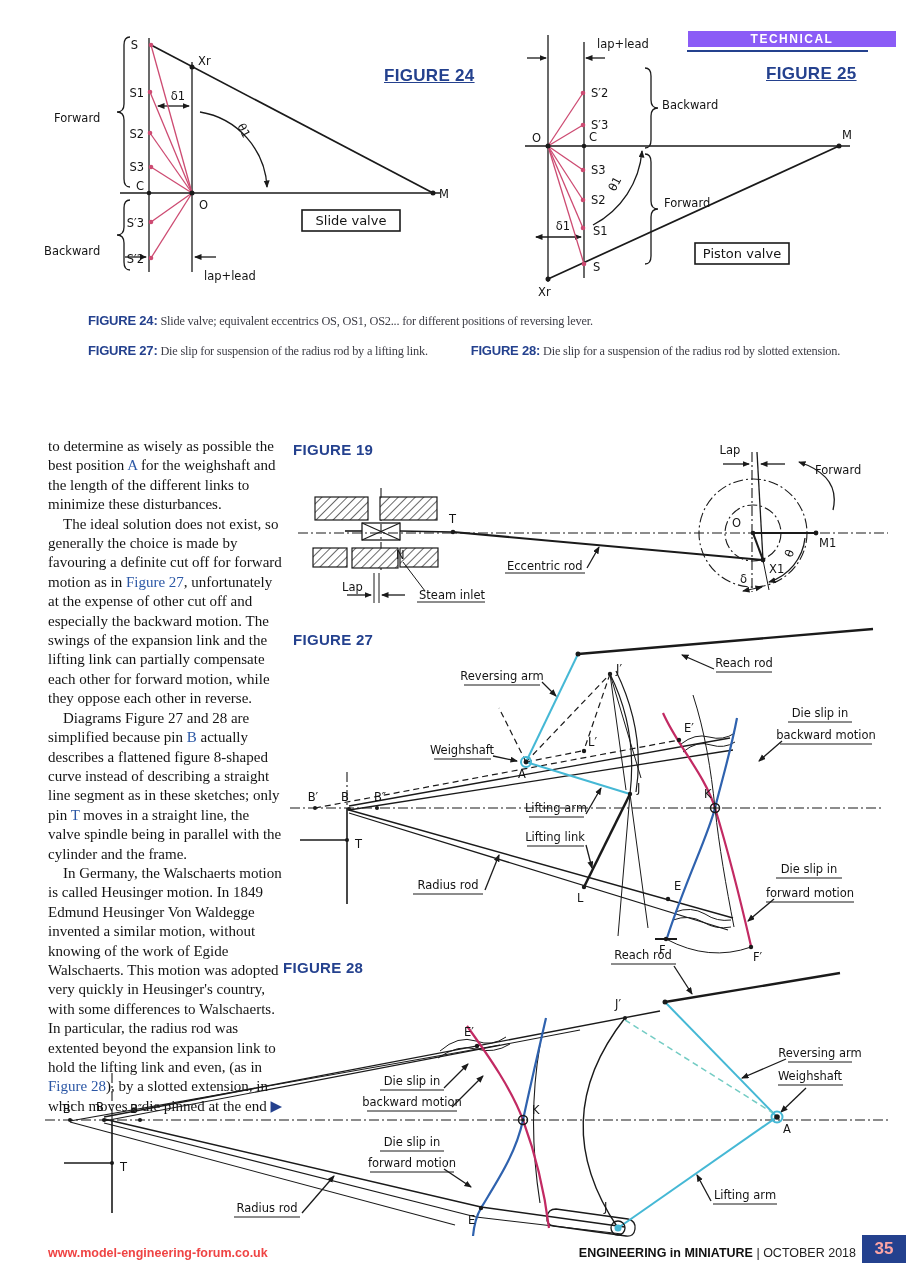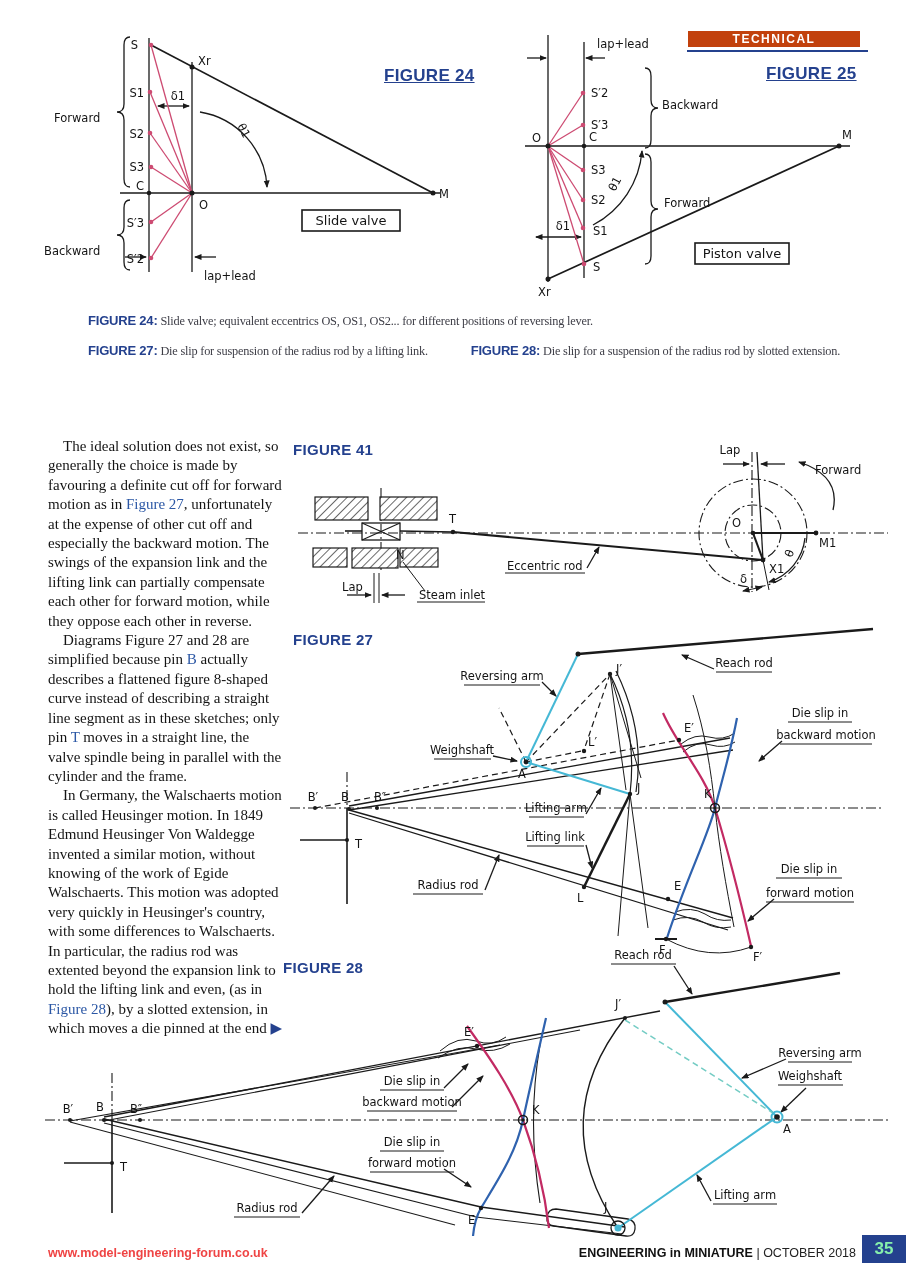--- a/index.html
+++ b/index.html
@@ -2,38 +2,38 @@
 <html><head>
 <meta charset="utf-8">
 <style>
   html,body{margin:0;padding:0;background:#e8e8e8;}
   .page{position:relative;width:906px;height:1280px;background:#ffffff;overflow:hidden;
         font-family:"Liberation Sans",sans-serif;}
   .fig{position:absolute;}
   
   .figh{position:absolute;font:bold 15px "Liberation Sans",sans-serif;color:#24418e;letter-spacing:.3px;}
   .figh.big{font-size:17px;text-decoration:underline;}
-  .banner{position:absolute;left:688px;top:31px;width:172px;height:16px;background:#c2410c;color:#fff;
+  .banner{position:absolute;left:688px;top:31px;width:208px;height:16px;background:#8b5cf6;color:#fff;
           font:bold 12px/16px "Liberation Sans",sans-serif;text-align:center;letter-spacing:1.5px;}
   .banner-line{position:absolute;left:687px;top:50px;width:181px;height:2px;background:#24418e;}
   
   #captions{position:absolute;left:48px;top:313px;width:830px;}
   .cap{margin:0 0 14px 0;font:12.3px "Liberation Serif",serif;letter-spacing:-0.2px;color:#3d3d46;white-space:nowrap;}
   .cap-label{font:bold 13px "Liberation Sans",sans-serif;color:#24418e;letter-spacing:-0.2px;padding-left:40px;}
   
   #article-col{position:absolute;left:48px;top:437px;width:237px;}
   .para{margin:0;font:15px/19.4px "Liberation Serif",serif;color:#141414;}
   .para.indent{text-indent:15px;}
   .link{color:#2b57a5;}
   .marker{color:#24418e;}
   
   .site{position:absolute;left:48px;top:1246px;font:bold 12.5px "Liberation Sans",sans-serif;color:#ef4444;}
   .credit{position:absolute;left:400px;top:1246px;width:456px;text-align:right;font:12.5px "Liberation Sans",sans-serif;color:#222;}
   .credit b{font-weight:bold;color:#111;}
-  .pagenum{position:absolute;left:862px;top:1235px;width:44px;height:28px;background:#24418e;color:#86efac;
+  .pagenum{position:absolute;left:862px;top:1235px;width:44px;height:28px;background:#24418e;color:#fca5a5;
            font:bold 17px/28px "Liberation Sans",sans-serif;text-align:center;}
   
   svg .k1{stroke:#1a1a1a;stroke-width:1.3;fill:none}
   svg .k2{stroke:#1a1a1a;stroke-width:2.1;fill:none}
   svg .kthin{stroke:#1a1a1a;stroke-width:1;fill:none}
   svg .dd{stroke:#1a1a1a;stroke-width:1.1;fill:none;stroke-dasharray:10 3 2 3}
   svg .dash{stroke:#1a1a1a;stroke-width:1.2;fill:none;stroke-dasharray:6 4}
   svg .ray{stroke:#cd4b72;stroke-width:1.3;fill:none}
   svg .cyan{stroke:#45b8d5;fill:none}
   svg .crimson{stroke:#c22a63;stroke-width:2.2;fill:none}
@@ -59,21 +59,21 @@
           <line x1="0" y1="0" x2="0" y2="6" stroke="#444" stroke-width="1.6"></line>
       </pattern>
     </defs>
   </svg>
 
   <div class="banner">TECHNICAL</div>
   <div class="banner-line"></div>
 
   <div class="figh big" style="left:384px;top:66px">FIGURE 24</div>
   <div class="figh big" style="left:766px;top:64px">FIGURE 25</div>
-  <div class="figh" style="left:293px;top:441px">FIGURE 41</div>
+  <div class="figh" style="left:293px;top:441px">FIGURE 19</div>
   <div class="figh" style="left:293px;top:631px">FIGURE 27</div>
   <div class="figh" style="left:283px;top:959px">FIGURE 28</div>
 
   <svg class="fig" style="left:40px;top:20px" width="465" height="285" viewBox="0 0 465 285">
     <g class="k1">
       <line x1="109" y1="18" x2="109" y2="252"></line>
       <line x1="152" y1="42" x2="152" y2="252"></line>
       <line x1="80" y1="173" x2="400" y2="173" stroke-width="1.7"></line>
       <line x1="111" y1="25" x2="393" y2="173" stroke-width="1.7"></line>
       <path d="M160,92 A80,80 0 0 1 227,167" marker-end="url(#ah)"></path>
@@ -181,20 +181,21 @@
       <text x="237" y="238" text-anchor="middle" style="font-size:13px">Piston valve</text>
     </g>
   </svg>
 
   <div id="captions">
       <p class="cap"><span class="cap-label">FIGURE 24:</span><span> Slide valve; equivalent eccentrics OS, OS1, OS2...  for different positions of reversing lever.</span></p>
       <p class="cap"><span class="cap-label">FIGURE 27:</span><span> Die slip for suspension of the radius rod by a lifting link.    </span><span class="cap-label">FIGURE 28:</span><span> Die slip for a suspension of the radius rod by slotted extension.</span></p>
     </div>
 
   <div id="article-col">
+      <p class="para"><span>to determine as wisely as possible the best position </span><span class="link">A</span><span> for the weighshaft and the length of the different links to minimize these disturbances.</span></p>
       <p class="para indent"><span>The ideal solution does not exist, so generally the choice is made by favouring a definite cut off for forward motion as in </span><span class="link">Figure 27</span><span>, unfortunately at the expense of other cut off and especially the backward motion. The swings of the expansion link and the lifting link can partially compensate each other for forward motion, while they oppose each other in reverse.</span></p>
       <p class="para indent"><span>Diagrams Figure 27 and 28 are simplified because pin </span><span class="link">B</span><span> actually describes a flattened figure 8-shaped curve instead of describing a straight line segment as in these sketches; only pin </span><span class="link">T</span><span> moves in a straight line, the valve spindle being in parallel with the cylinder and the frame.</span></p>
       <p class="para indent"><span>In Germany, the Walschaerts motion is called Heusinger motion. In 1849 Edmund Heusinger Von Waldegge invented a similar motion, without knowing of the work of Egide Walschaerts. This motion was adopted very quickly in Heusinger's country, with some differences to Walschaerts. In particular, the radius rod was extented beyond the expansion link to hold the lifting link and even, (as in </span><span class="link">Figure 28</span><span>), by a slotted extension, in which moves a die pinned at the end </span><span class="marker">▶</span></p>
     </div>
 
   <svg class="fig" style="left:285px;top:440px" width="620" height="170" viewBox="0 0 620 170">
     <g class="dd">
       <line x1="13" y1="93" x2="603" y2="93"></line>
       <line x1="467" y1="12" x2="467" y2="152"></line>
       <line x1="96" y1="48" x2="96" y2="132"></line>

